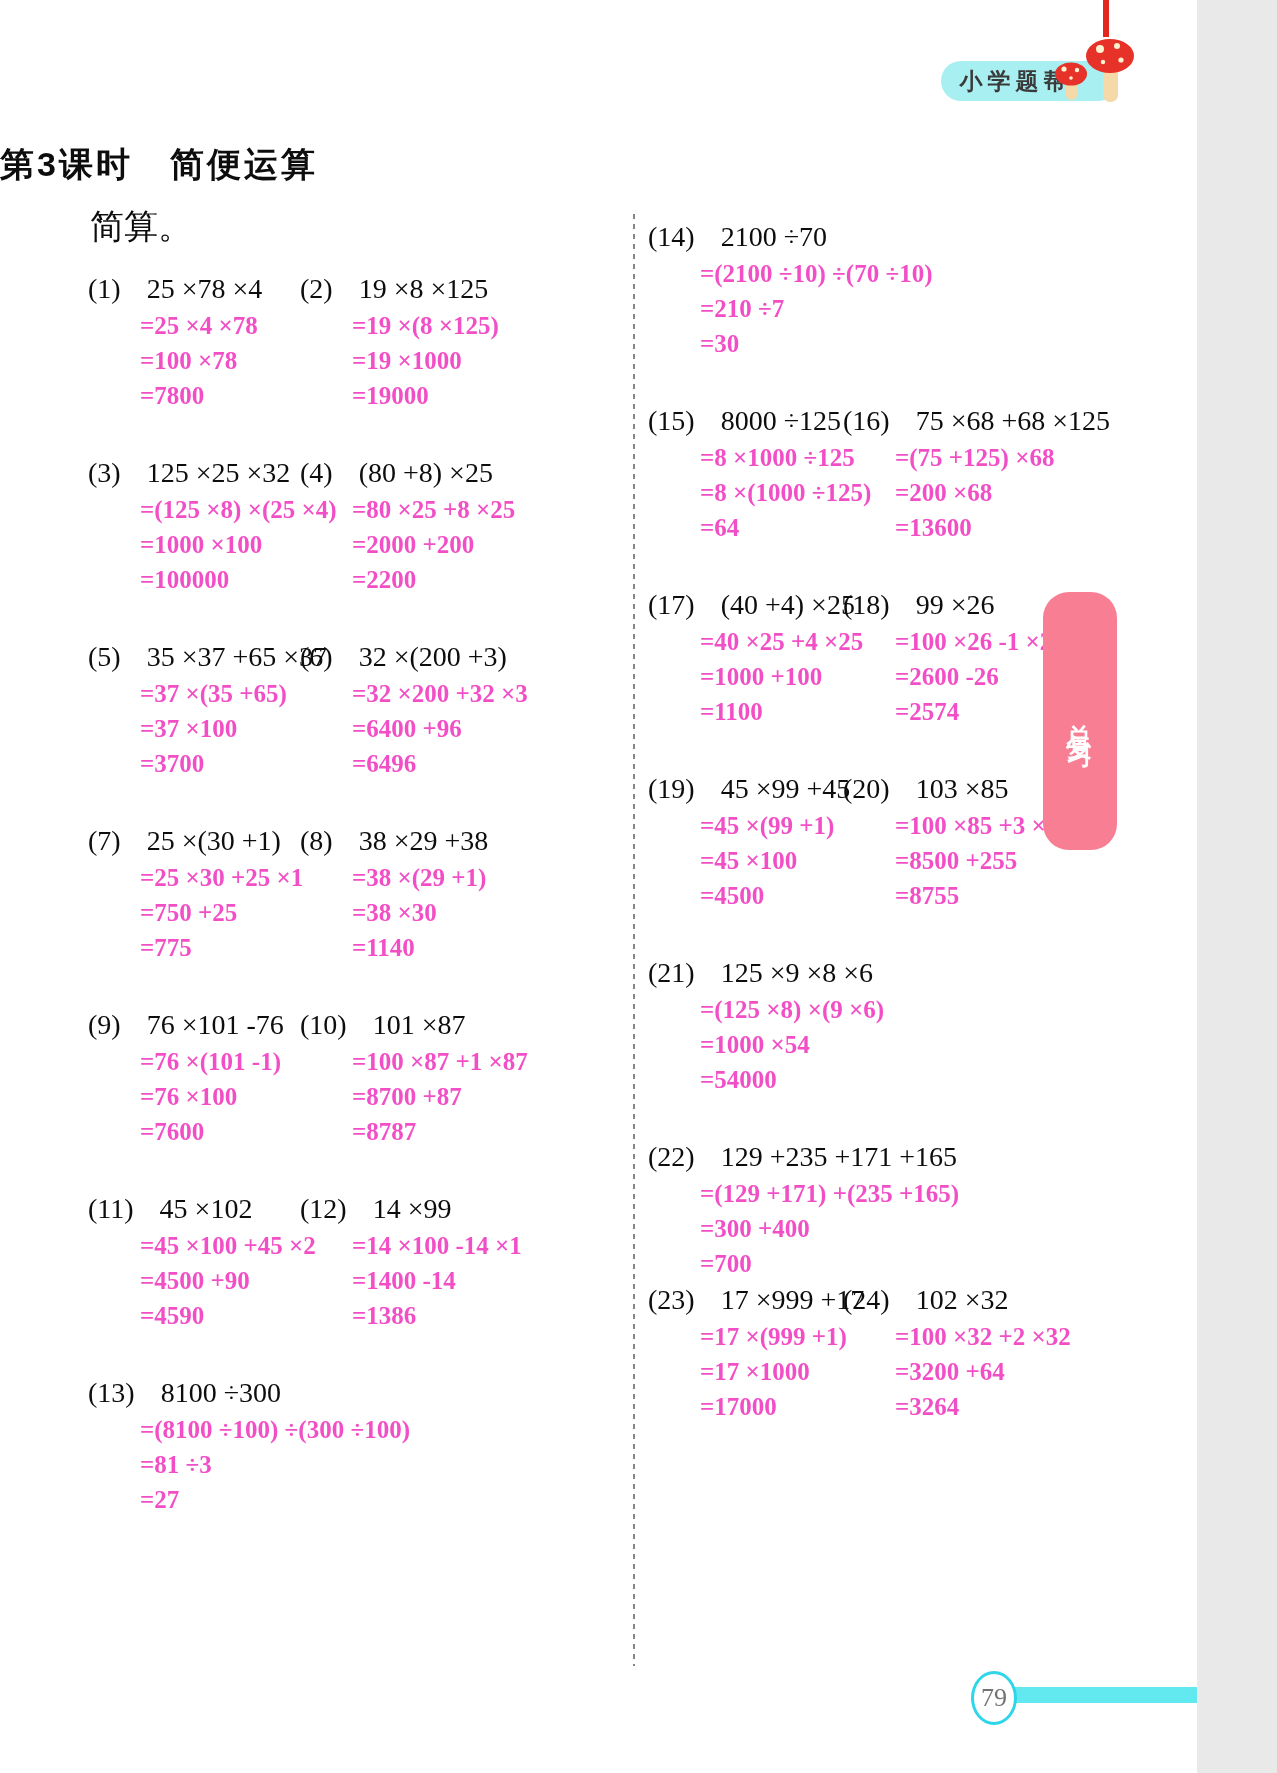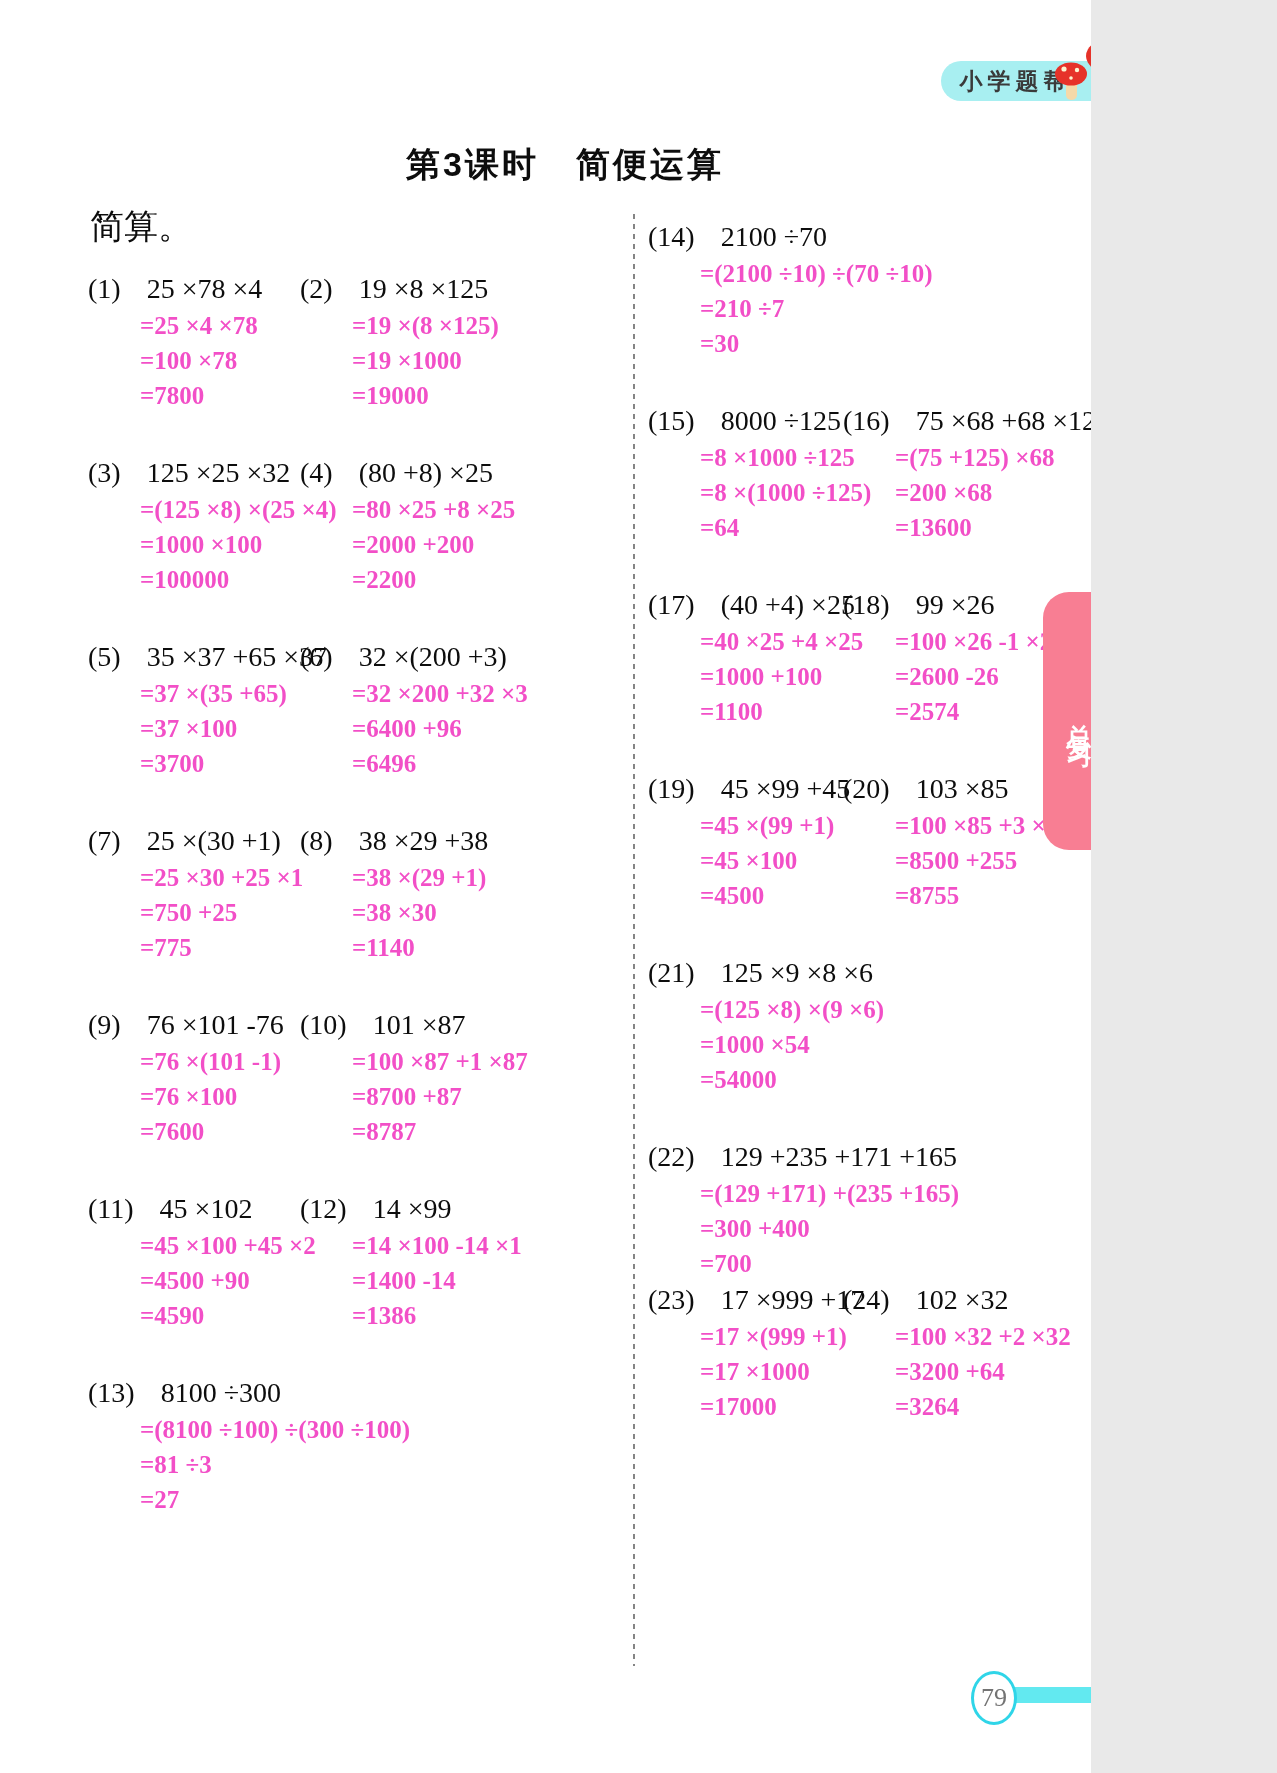--- a/index.html
+++ b/index.html
@@ -1,28 +1,28 @@
 <!DOCTYPE html>
 <html><head>
 <meta charset="utf-8">
 <style>
   html,body{margin:0;padding:0;background:#e9e9e9;}
-  .page{position:relative;width:1091px;height:1773px;background:#ffffff;overflow:hidden;
+  .page{position:relative;width:1197px;height:1773px;background:#ffffff;overflow:hidden;
         font-family:"Liberation Serif","DejaVu Serif",serif;color:#111;}
 
   
   .edge-red{position:absolute;left:1103px;top:0;width:6px;height:37px;background:#e3261f;}
   .banner{position:absolute;left:941px;top:61px;width:177px;height:40px;background:#a8eff1;border-radius:21px;}
   .banner-text{display:block;line-height:40px;text-align:center;padding:0 44px 0 16px;
         font-family:"Liberation Sans","DejaVu Sans",sans-serif;font-weight:bold;font-size:23px;
         letter-spacing:5px;color:#3a3a3a;white-space:nowrap;}
   .mushrooms{position:absolute;left:1050px;top:36px;width:88px;height:74px;}
 
   
-  .title{position:absolute;left:0;top:142px;width:1130px;margin:0;text-align:center;
+  .title{position:absolute;left:0;top:142px;width:1130px;margin:0;text-align:left;
         font-family:"Liberation Sans","DejaVu Sans",sans-serif;font-weight:bold;font-size:34px;
         letter-spacing:3px;color:#0d0d0d;}
   .instruction{position:absolute;left:90px;top:204px;font-size:34px;color:#0d0d0d;}
 
   
   .divider{position:absolute;left:633px;top:214px;width:2px;height:1452px;
         background:repeating-linear-gradient(to bottom,#858585 0px,#858585 5px,transparent 5px,transparent 10px);}
   .col{position:absolute;}
   .col-left{left:88px;top:246px;width:488px;margin-top:24px;}
   .col-right{left:648px;top:218px;width:605px;}

